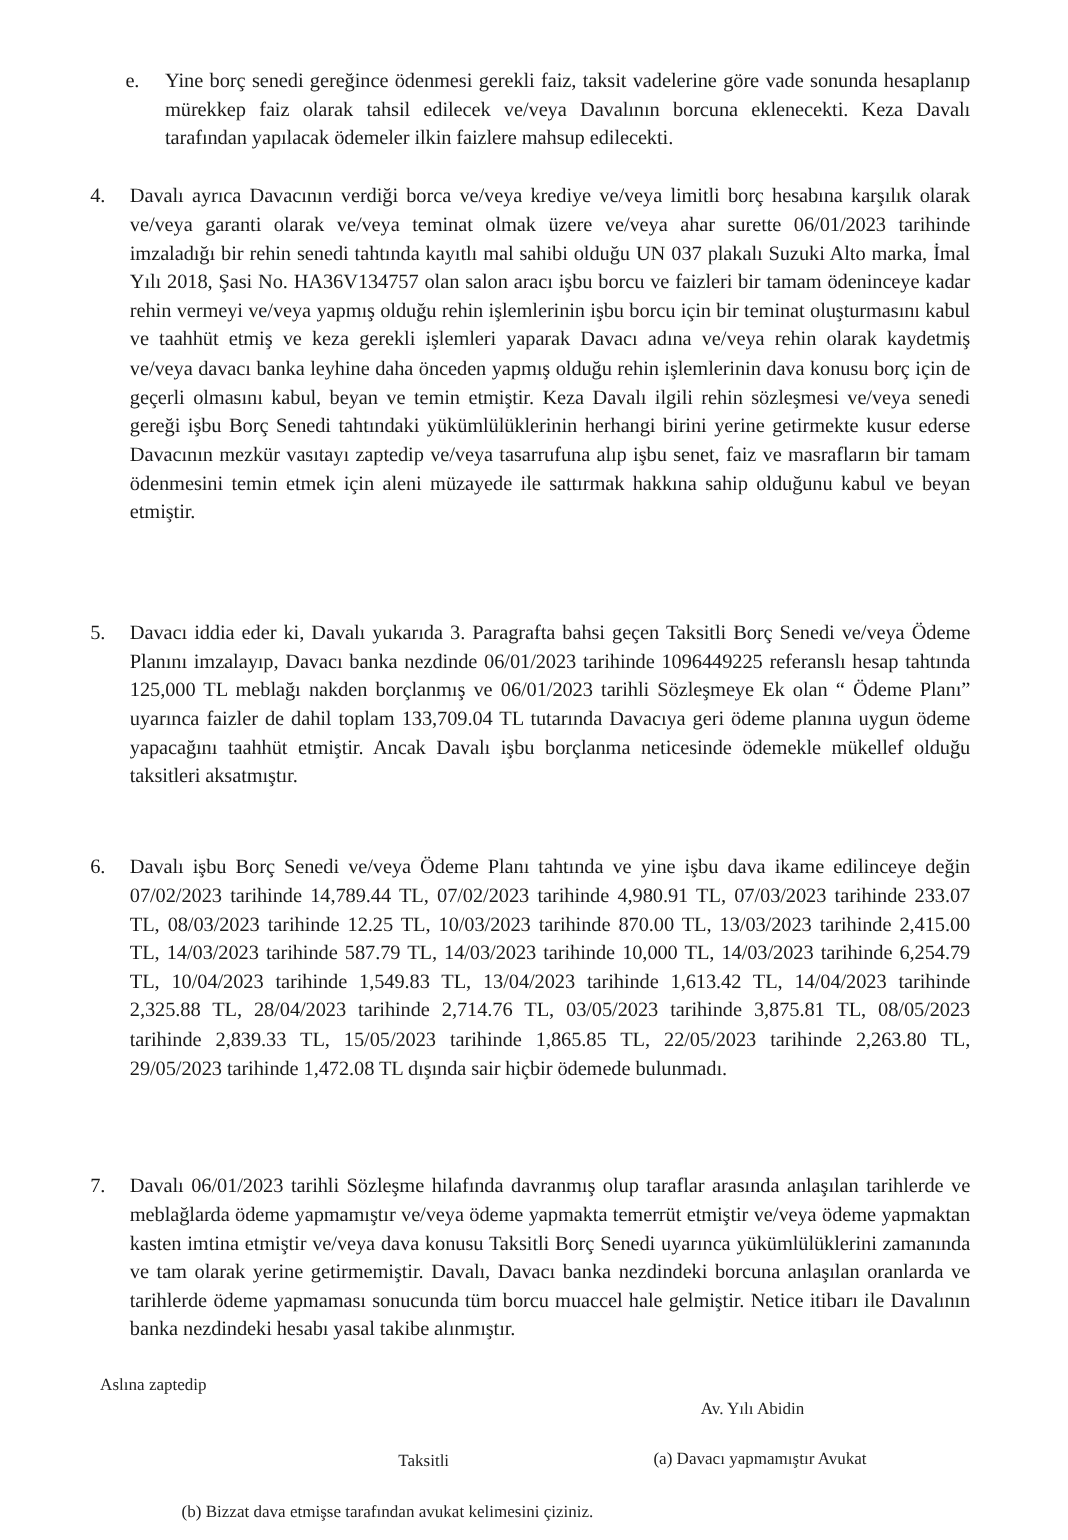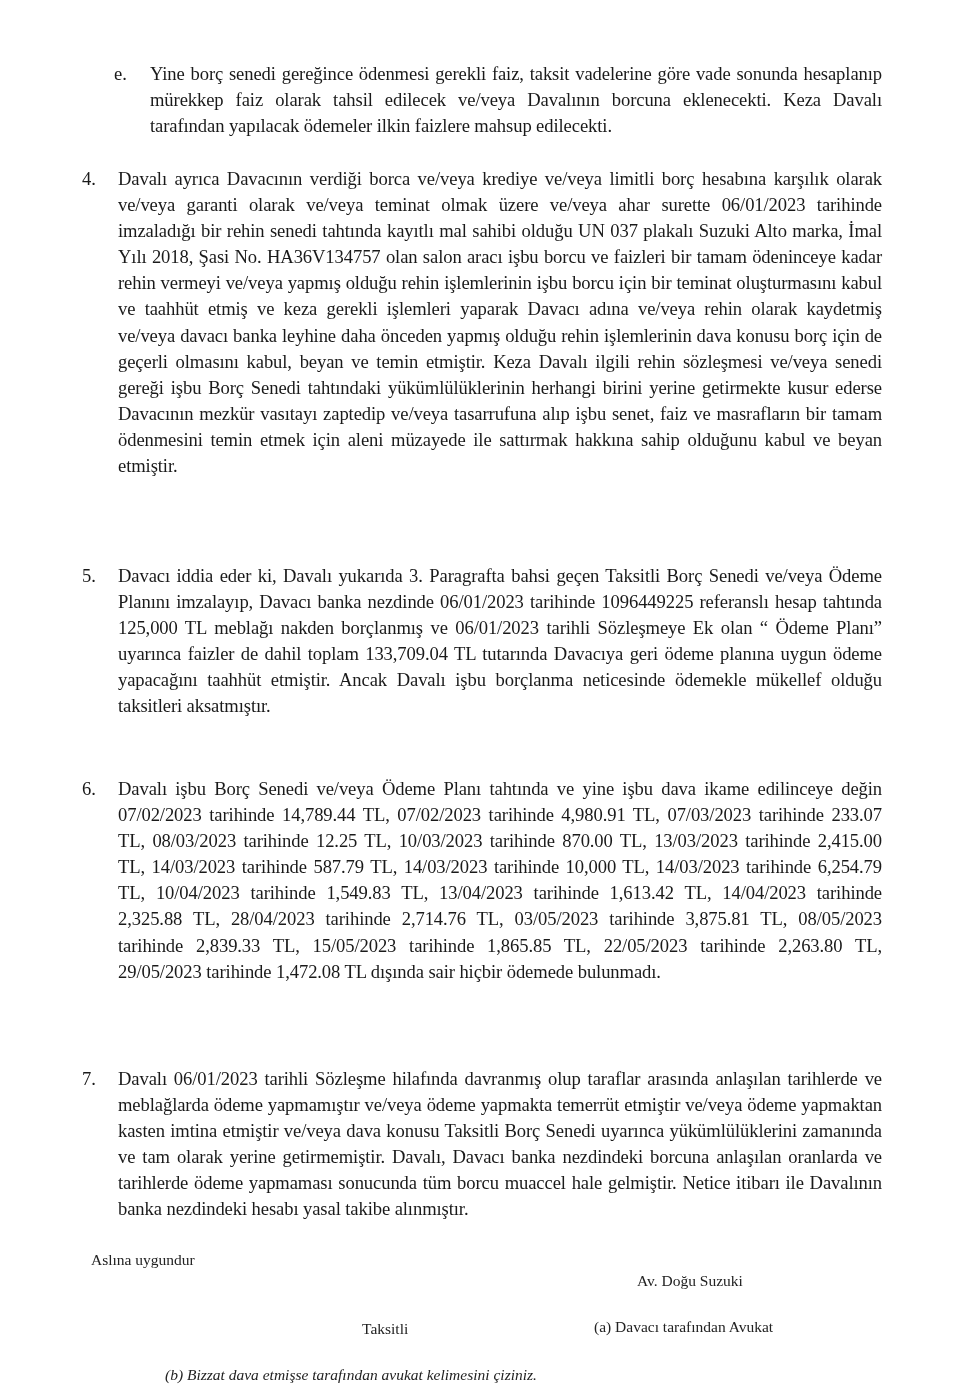--- a/index.html
+++ b/index.html
@@ -44,19 +44,19 @@
   <div class="para" style="top:776px;">
     <span class="num">6.</span>
     <span>Davalı işbu Borç Senedi ve/veya Ödeme Planı tahtında ve yine işbu dava ikame edilinceye değin 07/02/2023 tarihinde 14,789.44 TL, 07/02/2023 tarihinde 4,980.91 TL, 07/03/2023 tarihinde 233.07 TL, 08/03/2023 tarihinde 12.25 TL, 10/03/2023 tarihinde 870.00 TL, 13/03/2023 tarihinde 2,415.00 TL, 14/03/2023 tarihinde 587.79 TL, 14/03/2023 tarihinde 10,000 TL, 14/03/2023 tarihinde 6,254.79 TL, 10/04/2023 tarihinde 1,549.83 TL, 13/04/2023 tarihinde 1,613.42 TL, 14/04/2023 tarihinde 2,325.88 TL, 28/04/2023 tarihinde 2,714.76 TL, 03/05/2023 tarihinde 3,875.81 TL, 08/05/2023 tarihinde 2,839.33 TL, 15/05/2023 tarihinde 1,865.85 TL, 22/05/2023 tarihinde 2,263.80 TL, 29/05/2023 tarihinde 1,472.08 TL dışında sair hiçbir ödemede bulunmadı.</span>
   </div>
 
   <div class="para" style="top:1066px;">
     <span class="num">7.</span>
     <span>Davalı 06/01/2023 tarihli Sözleşme hilafında davranmış olup taraflar arasında anlaşılan tarihlerde ve meblağlarda ödeme yapmamıştır ve/veya ödeme yapmakta temerrüt etmiştir ve/veya ödeme yapmaktan kasten imtina etmiştir ve/veya dava konusu Taksitli Borç Senedi uyarınca yükümlülüklerini zamanında ve tam olarak yerine getirmemiştir. Davalı, Davacı banka nezdindeki borcuna anlaşılan oranlarda ve tarihlerde ödeme yapmaması sonucunda tüm borcu muaccel hale gelmiştir. Netice itibarı ile Davalının banka nezdindeki hesabı yasal takibe alınmıştır.</span>
   </div>
 
-  <div class="small" style="left:91px; top:1250px;">Aslına uygundur</div>
-  <div class="small" style="left:637px; top:1271px;">Av. Doğu Suzuki</div>
+  <div class="small" style="left:91px; top:1250px;">Aslına zaptedip</div>
+  <div class="small" style="left:637px; top:1271px;">Av. Yılı Abidin</div>
   <div class="small" style="left:362px; top:1319px;">Taksitli</div>
-  <div class="small" style="left:594px; top:1317px;">(a) Davacı tarafından Avukat</div>
-  <div class="small" style="left:165px; top:1365px;font-style:italic;">(b) Bizzat dava etmişse tarafından avukat kelimesini çiziniz.</div>
+  <div class="small" style="left:594px; top:1317px;">(a) Davacı yapmamıştır Avukat</div>
+  <div class="small" style="left:165px; top:1365px;">(b) Bizzat dava etmişse tarafından avukat kelimesini çiziniz.</div>
 
 </div>
 
 </body></html>

